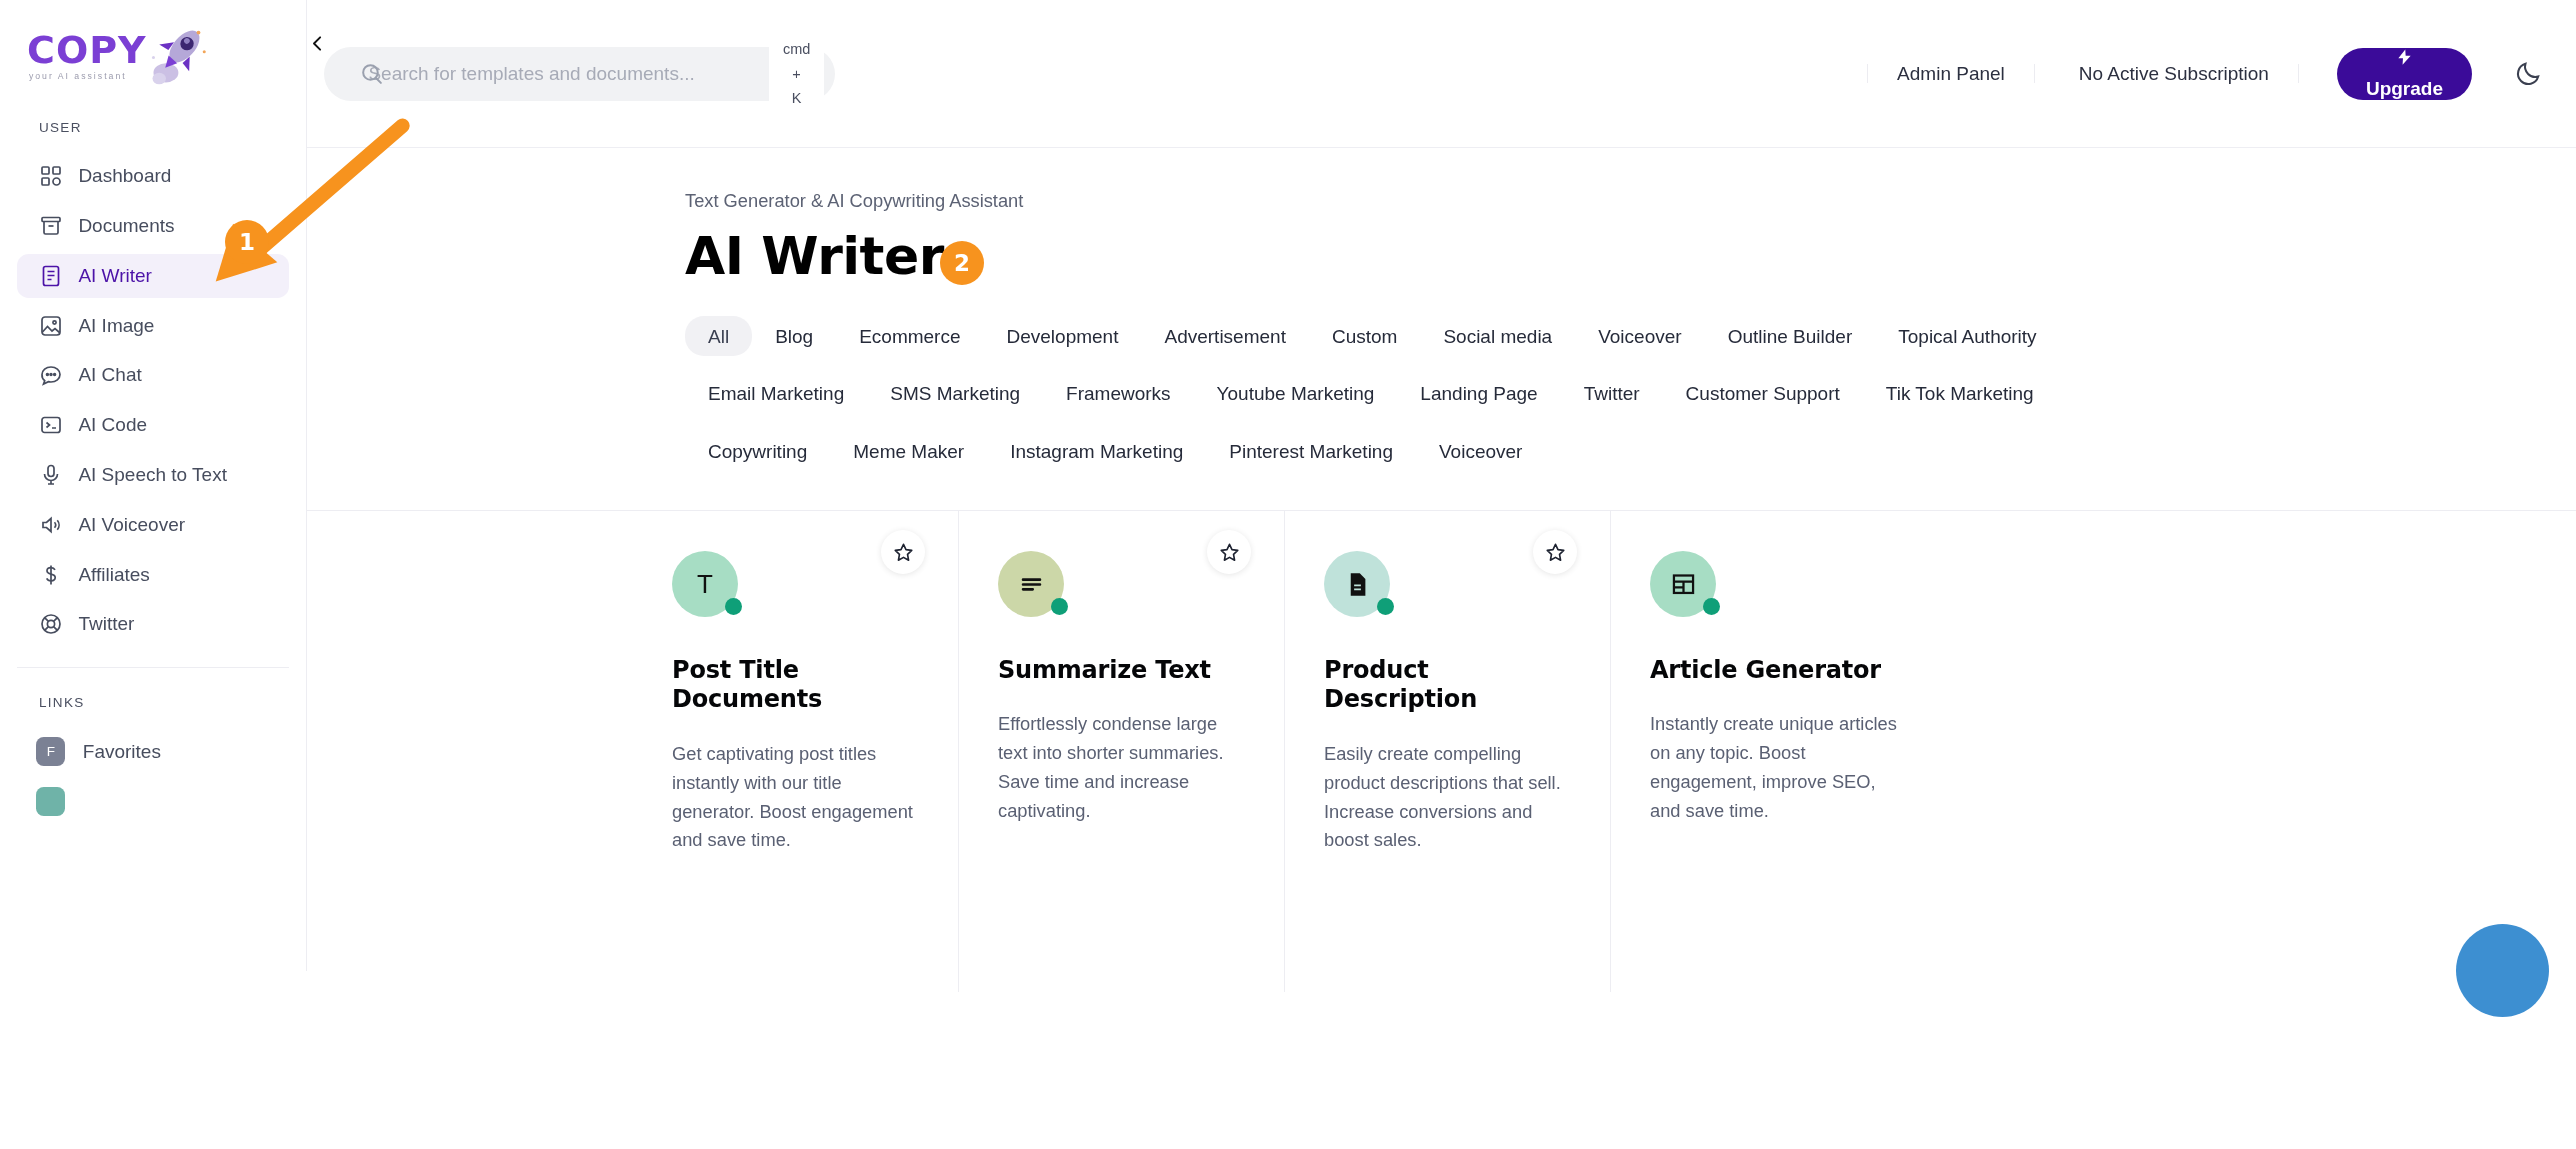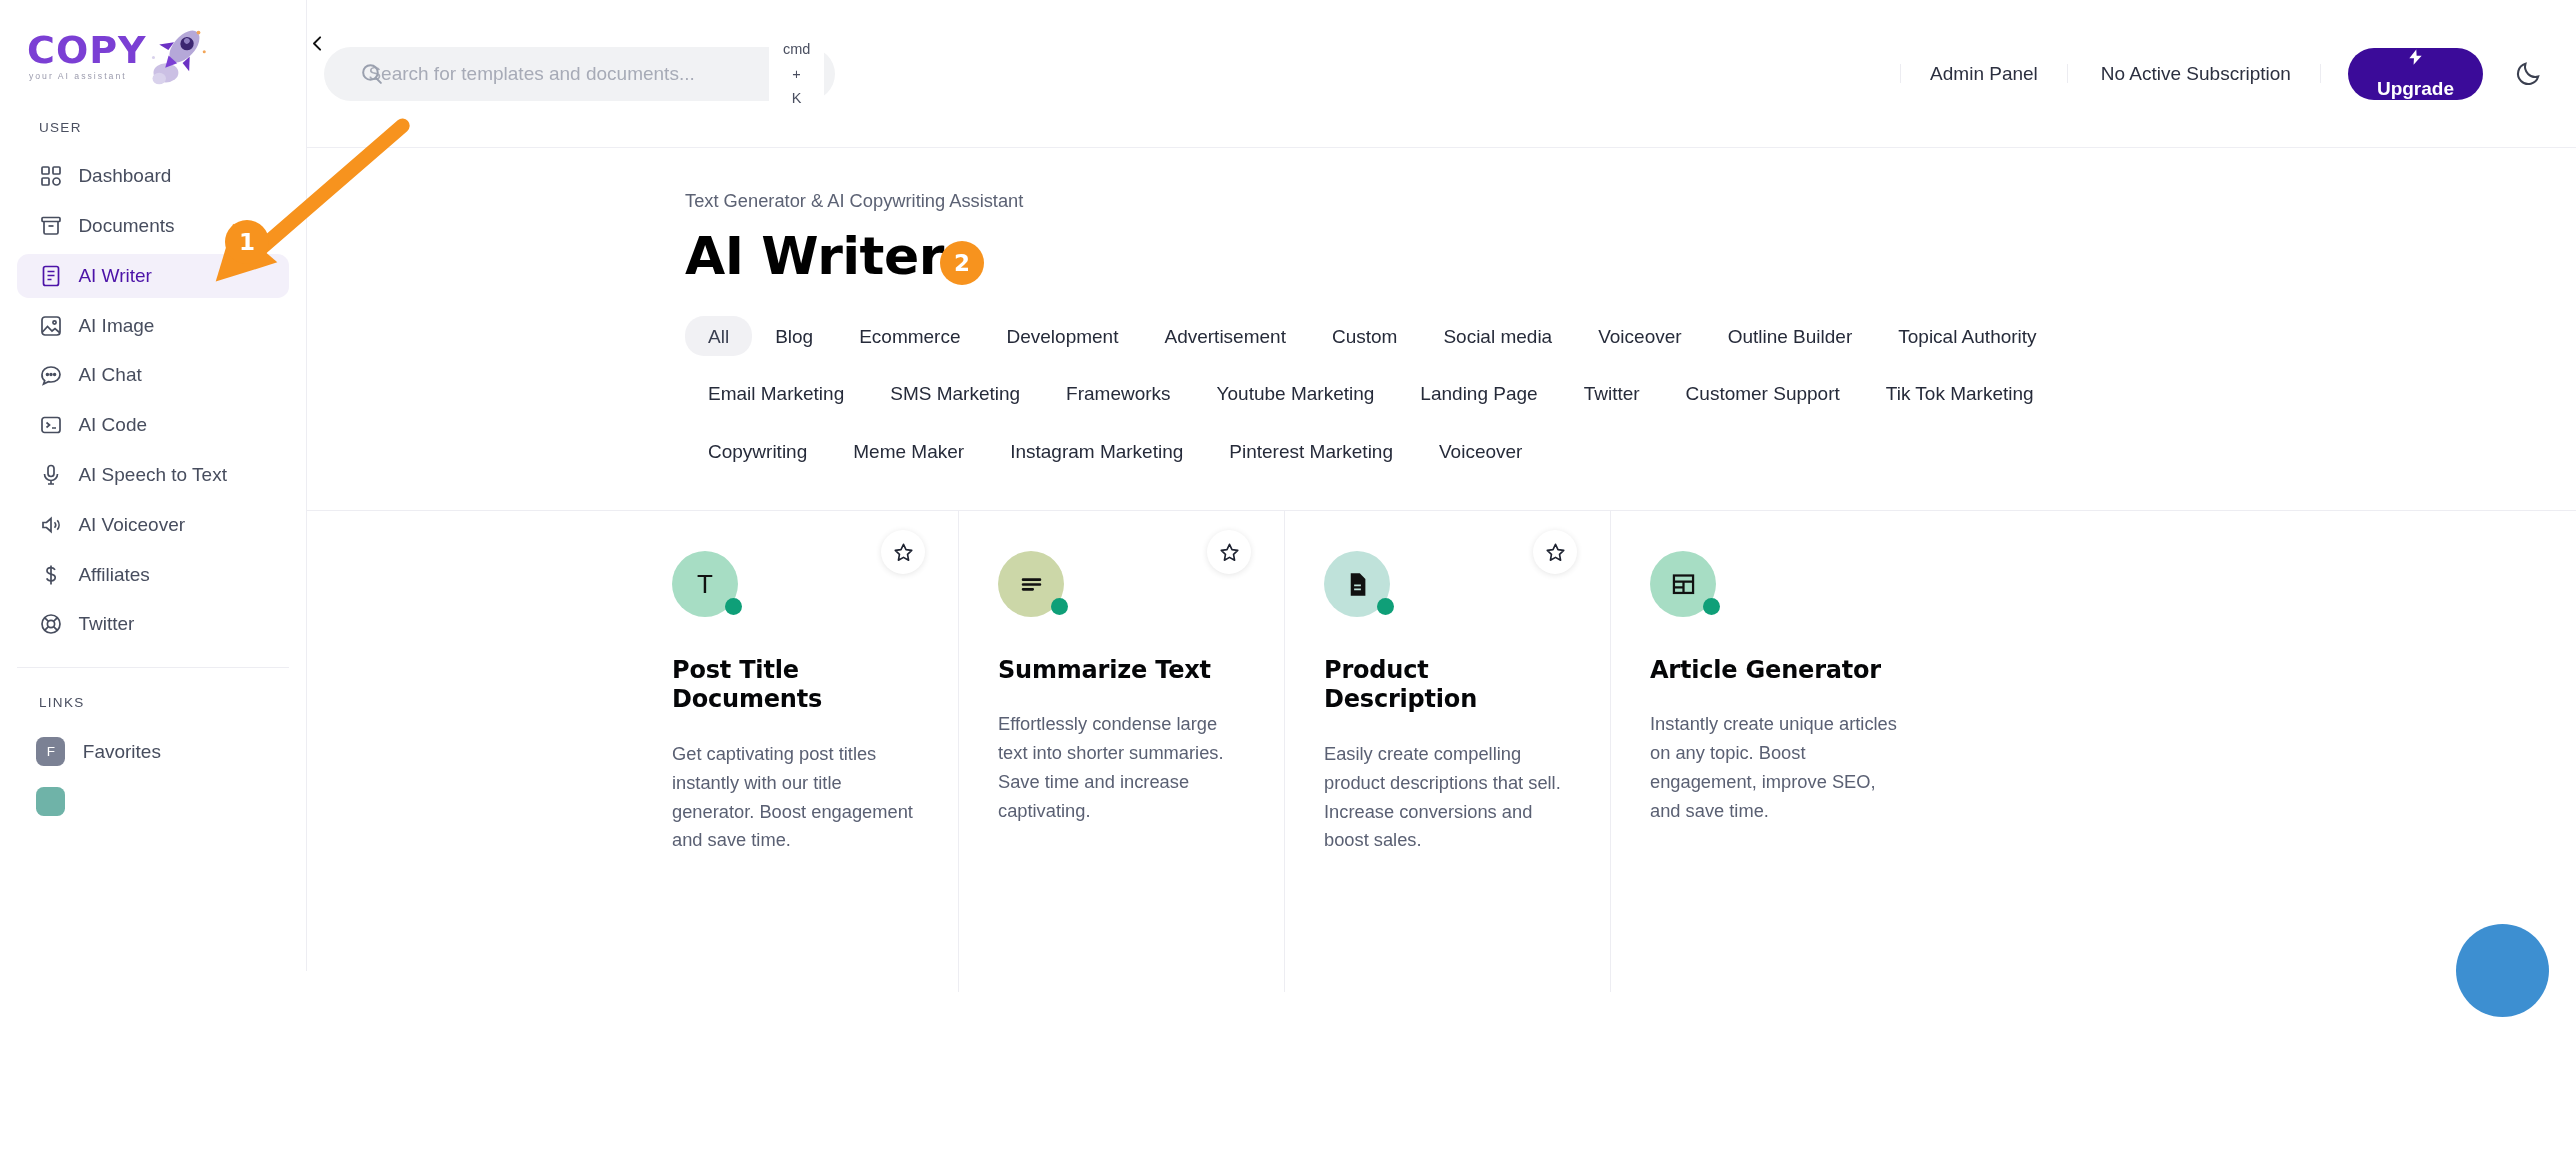--- a/index.html
+++ b/index.html
@@ -88,21 +88,21 @@
     font-size: 19px; color: #4a4f60; flex: 1;
     font-family: "Liberation Sans", sans-serif;
   }
   .search-input::placeholder { color: #a7abb7; }
   .kbd {
     background: #fff; border-radius: 8.7px; padding: 6.7px 13.5px;
     font-size: 14.5px; color: #4a4f60; display: flex; gap: 8.7px; align-items: center;
     white-space: nowrap;
     flex-direction: column;
   }
-  .topbar-right { margin-left: auto; display: flex; align-items: center; gap: 4px; }
+  .topbar-right { margin-left: auto; display: flex; align-items: center; gap: 15px; }
   .pill-link {
     font-size: 19px; color: #2c3040; padding: 0 29px; cursor: pointer;
     white-space: nowrap; border-right: 1px solid #ececf1; line-height: 1;
   }
   .pill-link.first { border-left: 1px solid #ececf1; }
   .upgrade-btn {
     background: #3b0b99; color: #fff; border-radius: 27px;
     height: 52px; padding: 0 29px; margin-left: 23px;
     display: flex; align-items: center; gap: 11.6px;
     font-size: 19px; font-weight: 700; cursor: pointer; border: none;

